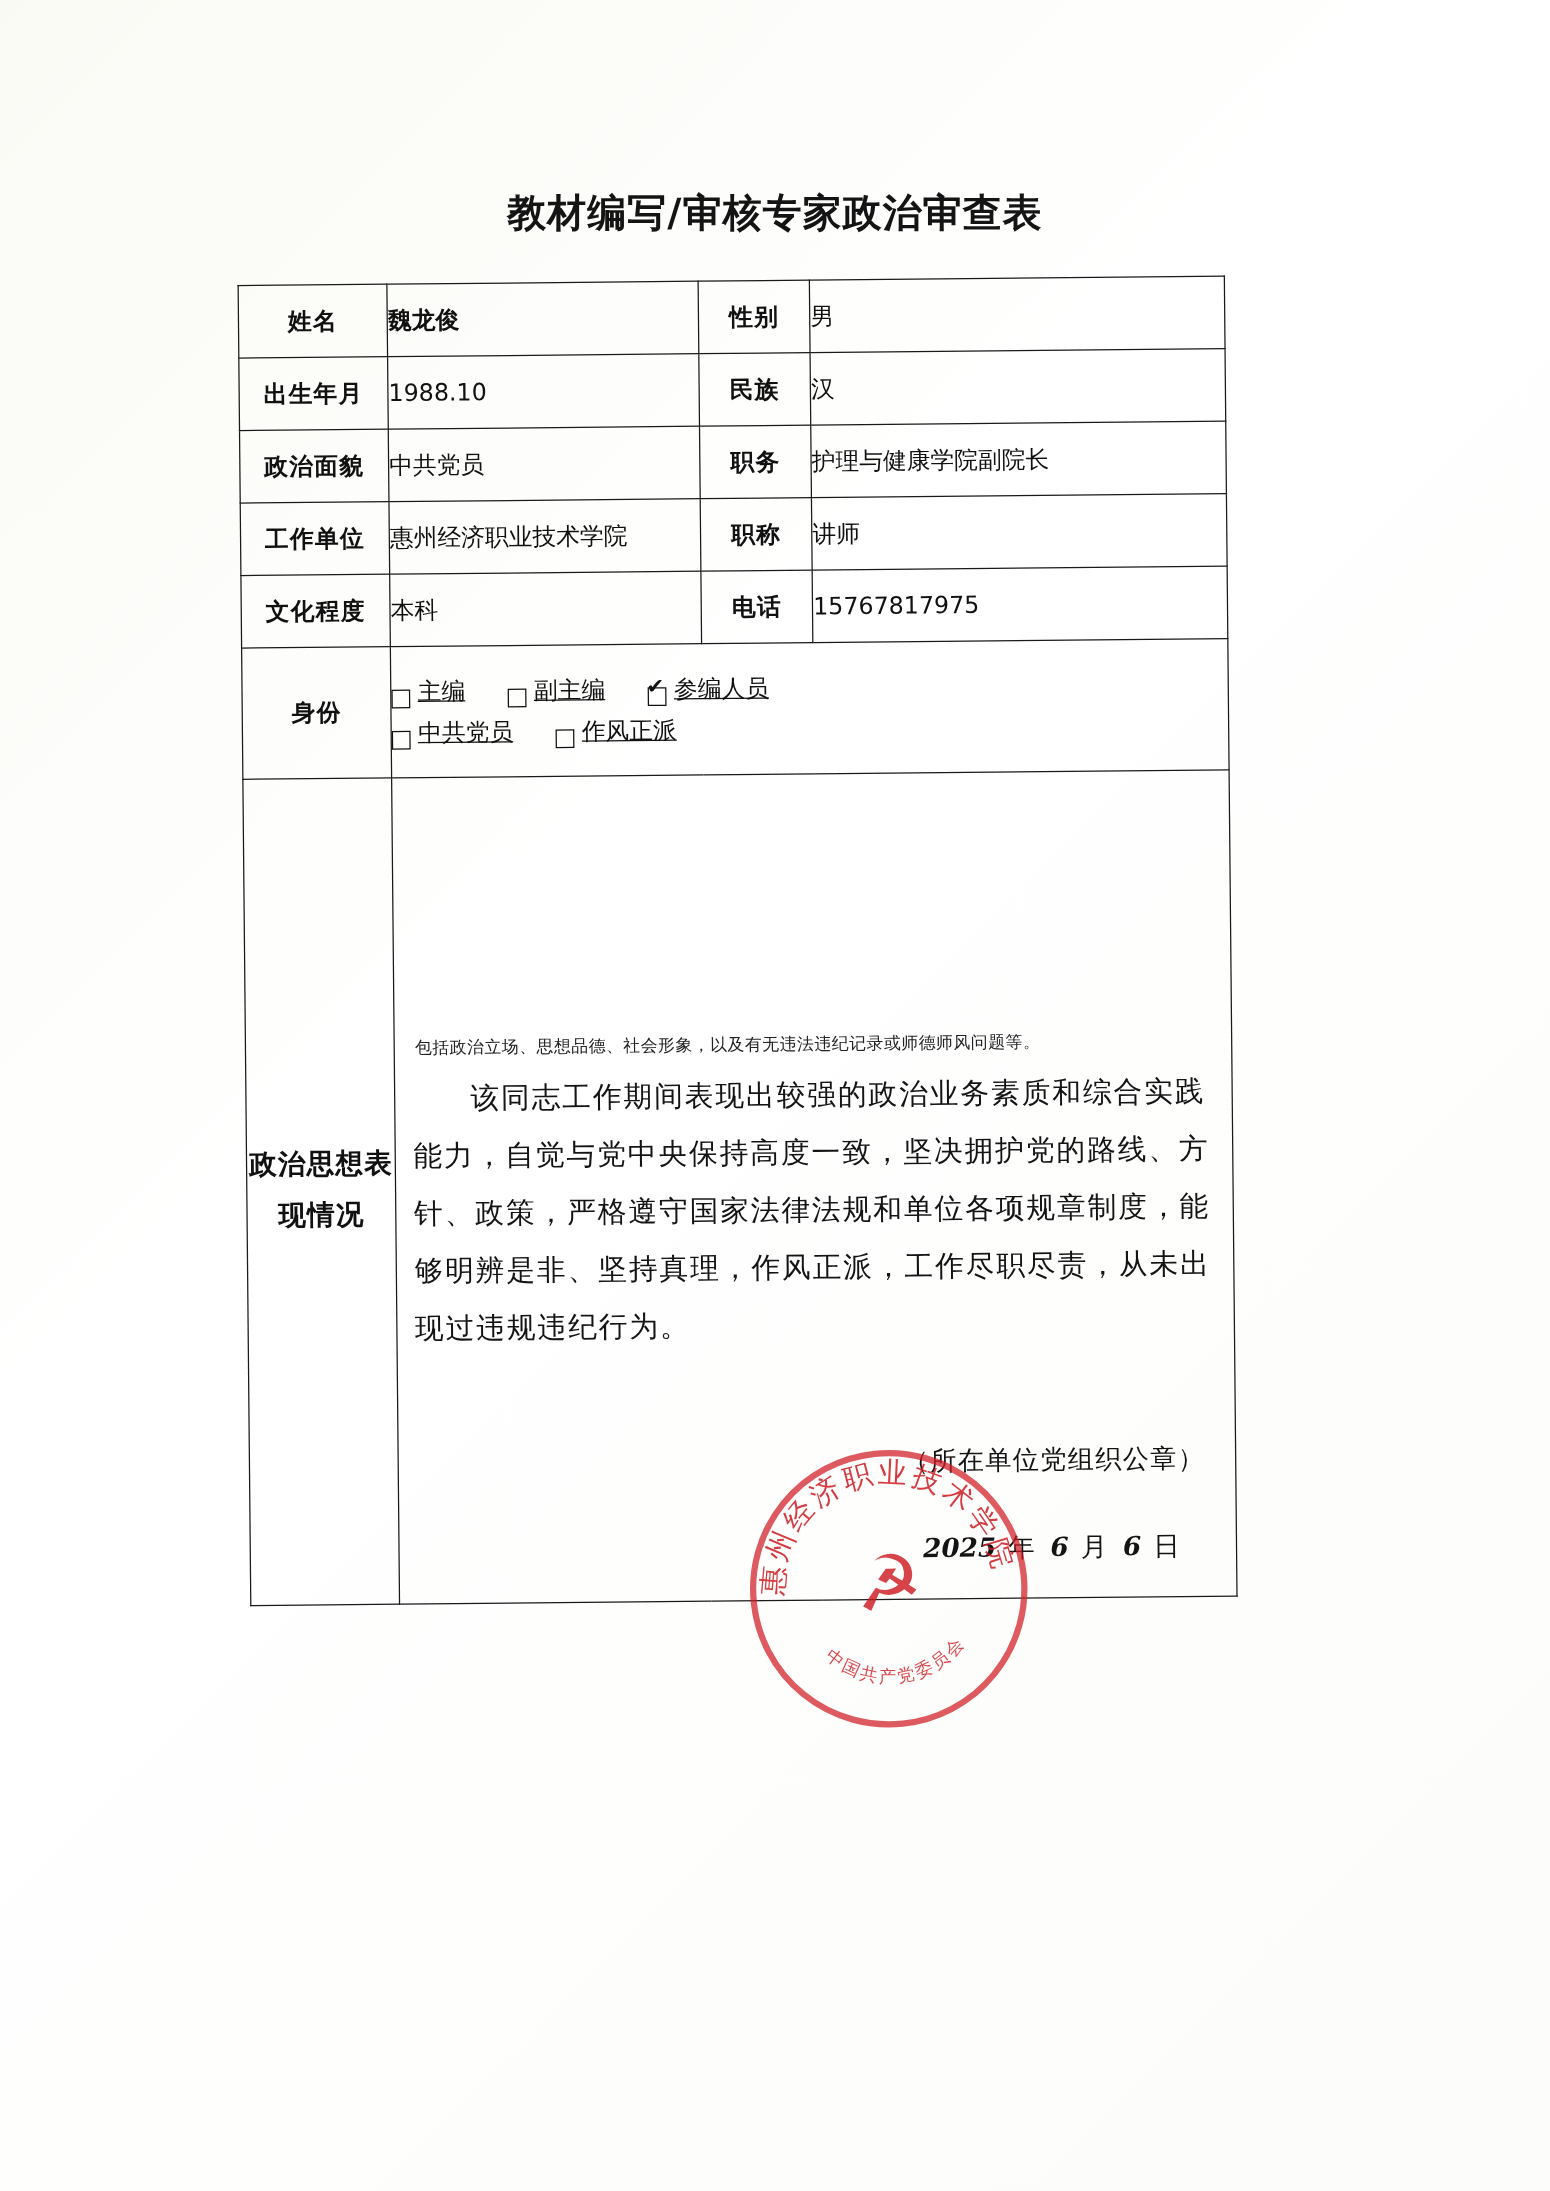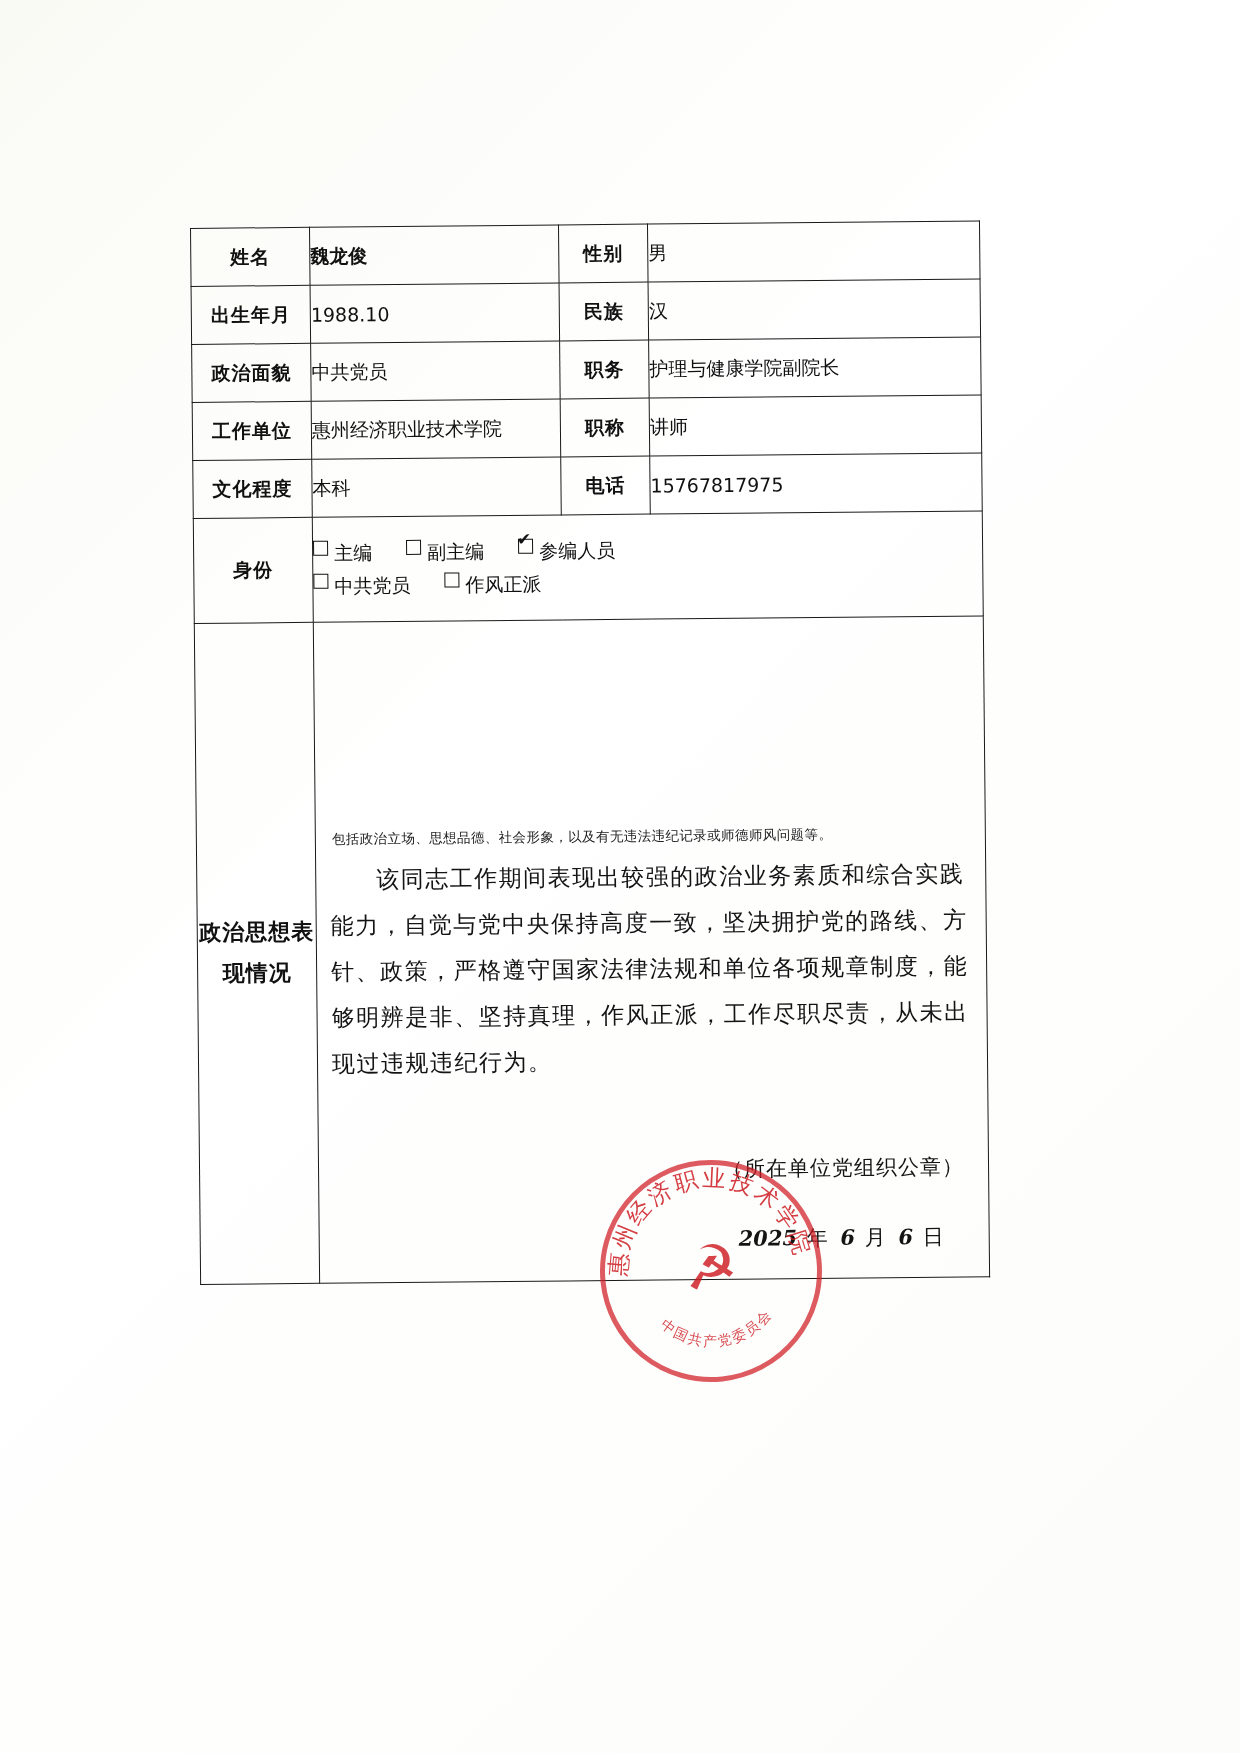--- a/index.html
+++ b/index.html
@@ -93,23 +93,24 @@
     padding: 10px 0 10px 14px;
   }
   .id-row {
     display: flex;
     align-items: center;
     margin: 7px 0;
     font-size: 19px;
   }
   .id-opt {
     display: inline-flex;
-    align-items: flex-start;
+    align-items: flex-end;
     margin-right: 34px;
     white-space: nowrap;
+    text-decoration: underline;
   }
   .box {
     display: inline-block;
     width: 13px;
     height: 13px;
     border: 1.6px solid #111;
     margin-right: 6px;
     position: relative;
     flex: none;
   }
@@ -206,20 +207,21 @@
     font-size: 60px;
     color: rgba(205, 26, 32, 0.82);
     line-height: 1;
   }
 </style>
 </head>
 <body>
 
 <div class="page">
 
+  <div class="doc-title">教材编写/审核专家政治审查表</div>
 
   <div class="table-wrap">
     <table class="form">
 
       <tbody>
           <tr class="r-h">
         <td class="lbl" style="width:118px;">姓名</td>
         <td class="val val-hand" style="width:248px;">魏龙俊</td>
         <td class="lbl" style="width:88px;margin-left:10px;">性别</td>
         <td class="val">男</td>

